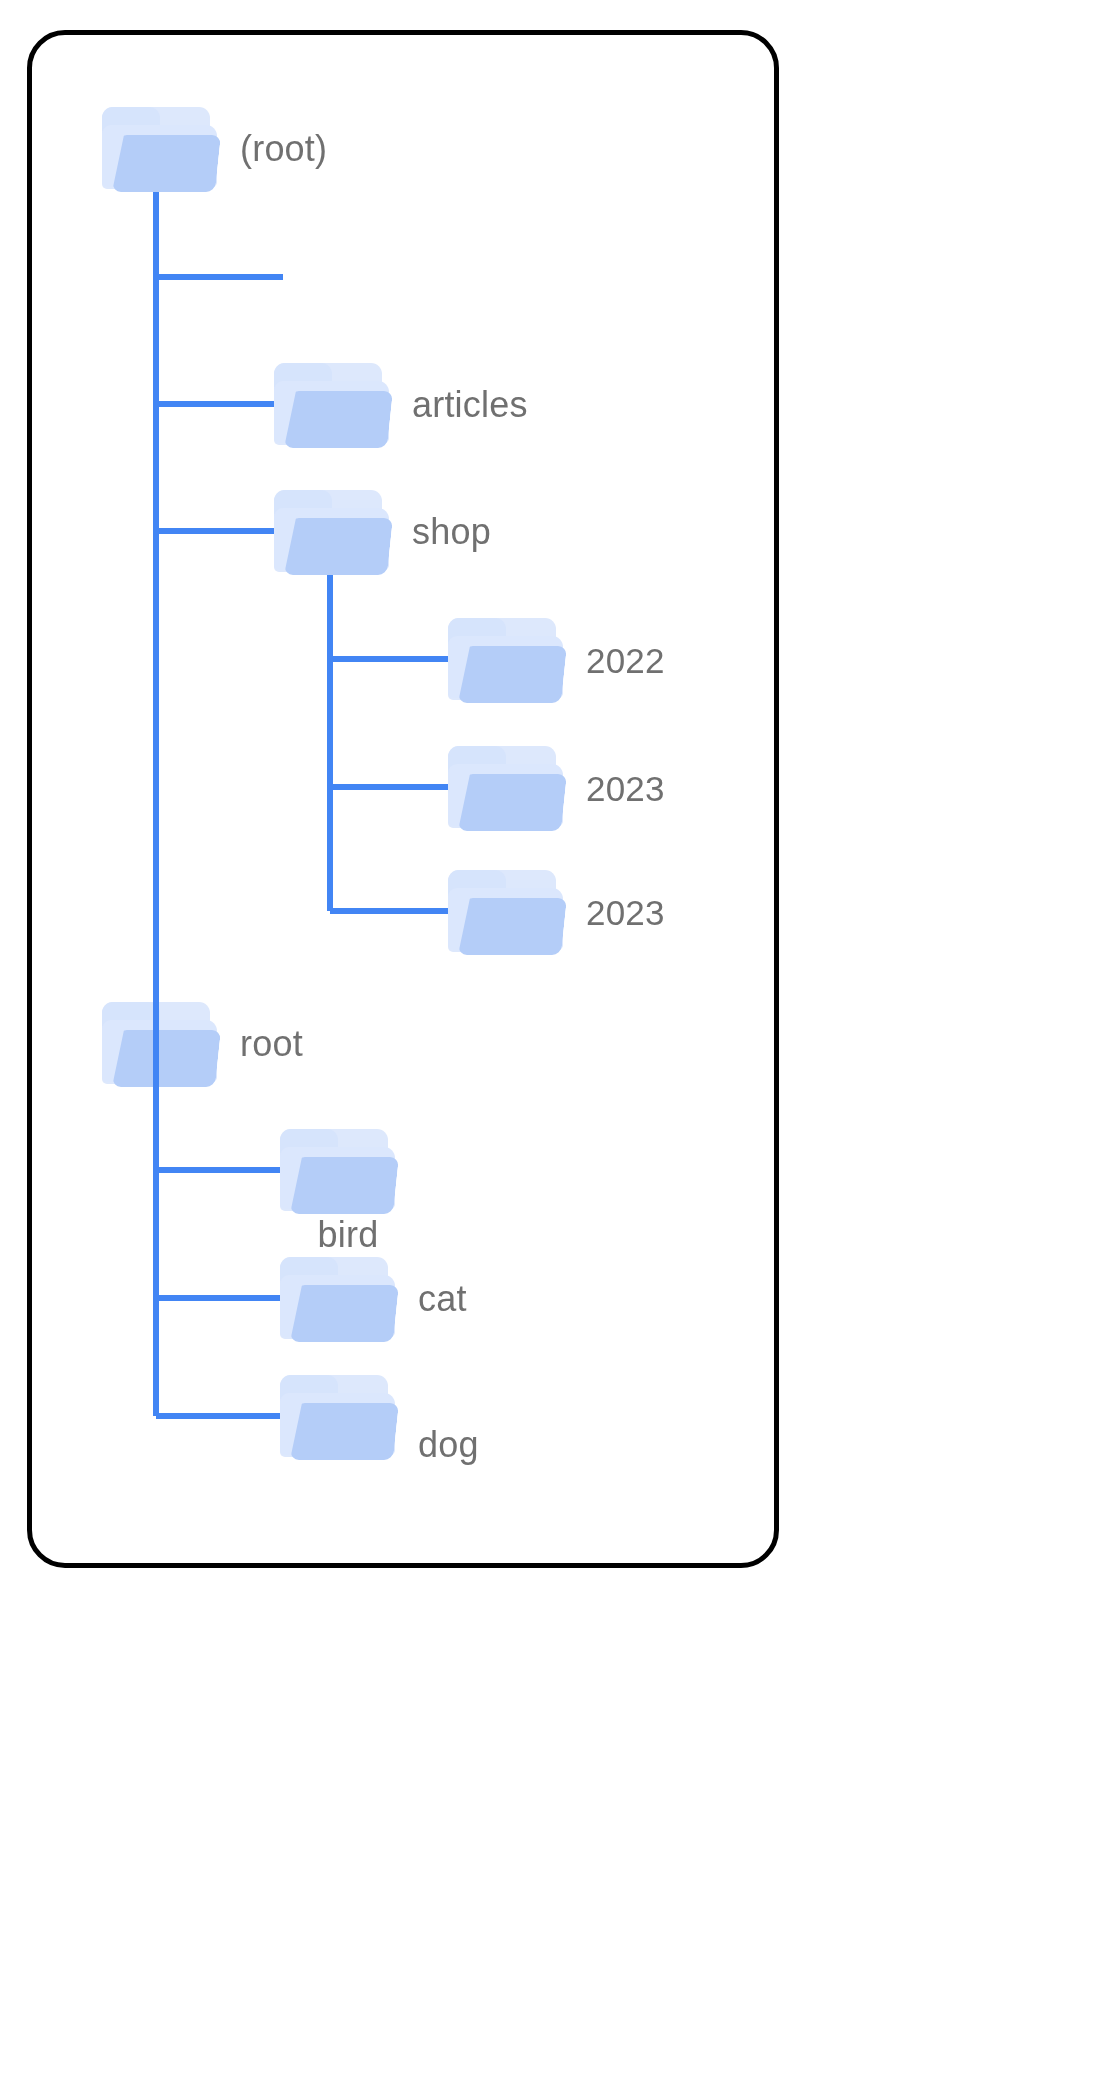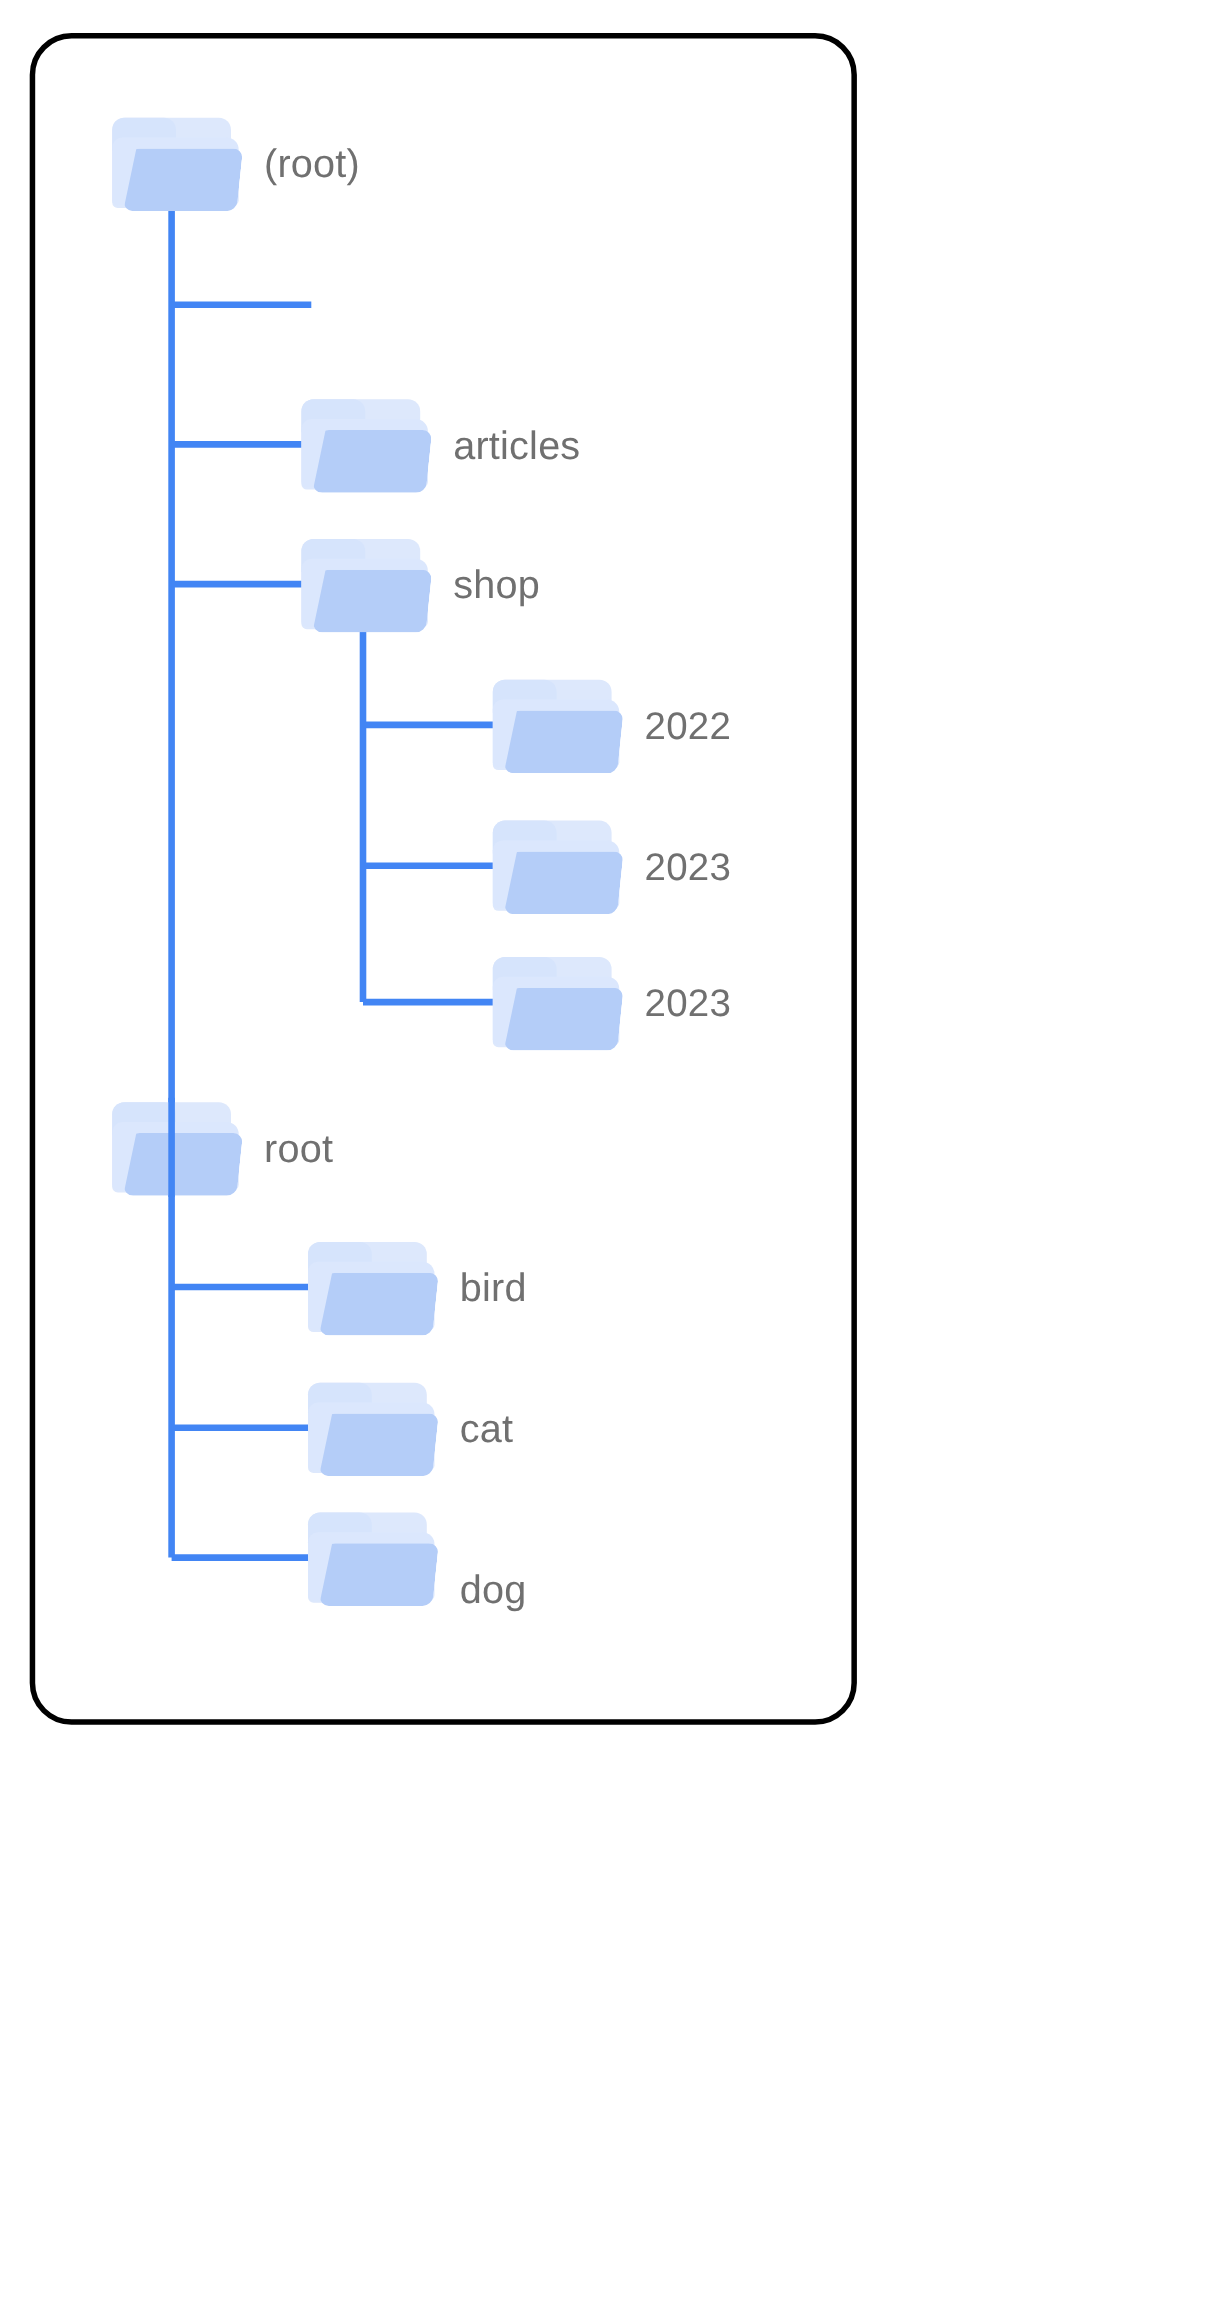--- a/index.html
+++ b/index.html
@@ -156,21 +156,21 @@
       <span class="bk"></span>
         <span class="tab"></span>
         <span class="mid"></span>
         <span class="body"></span>
     </span>
     <span class="label">root</span>
   </div>
 
   <div class="trunk-over" style="left:153px; top:998px; width:6px; height:90px;"></div>
 
-  <div class="node" style="left:278px; top:1125px;">
+  <div class="node" style="left:278px; top:1125px;flex-direction:column;">
     <span class="folder">
       <span class="bk"></span>
         <span class="tab"></span>
         <span class="mid"></span>
         <span class="body"></span>
     </span>
     <span class="label">bird</span>
   </div>
 
   <div class="node" style="left:278px; top:1253px;justify-content:space-between;">

